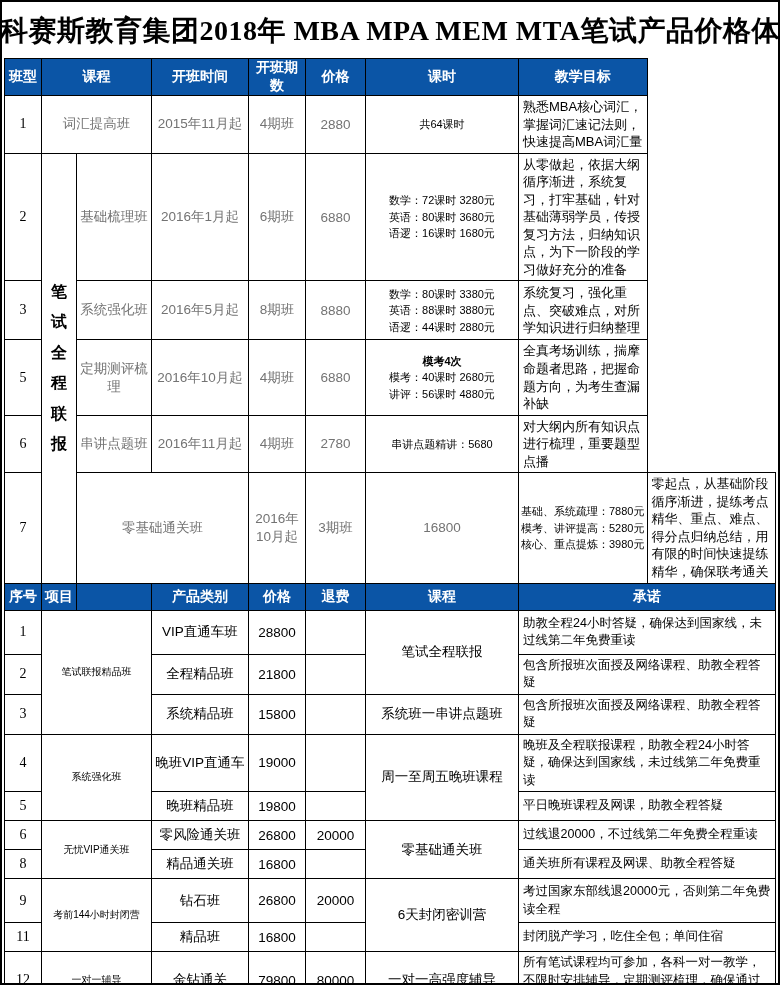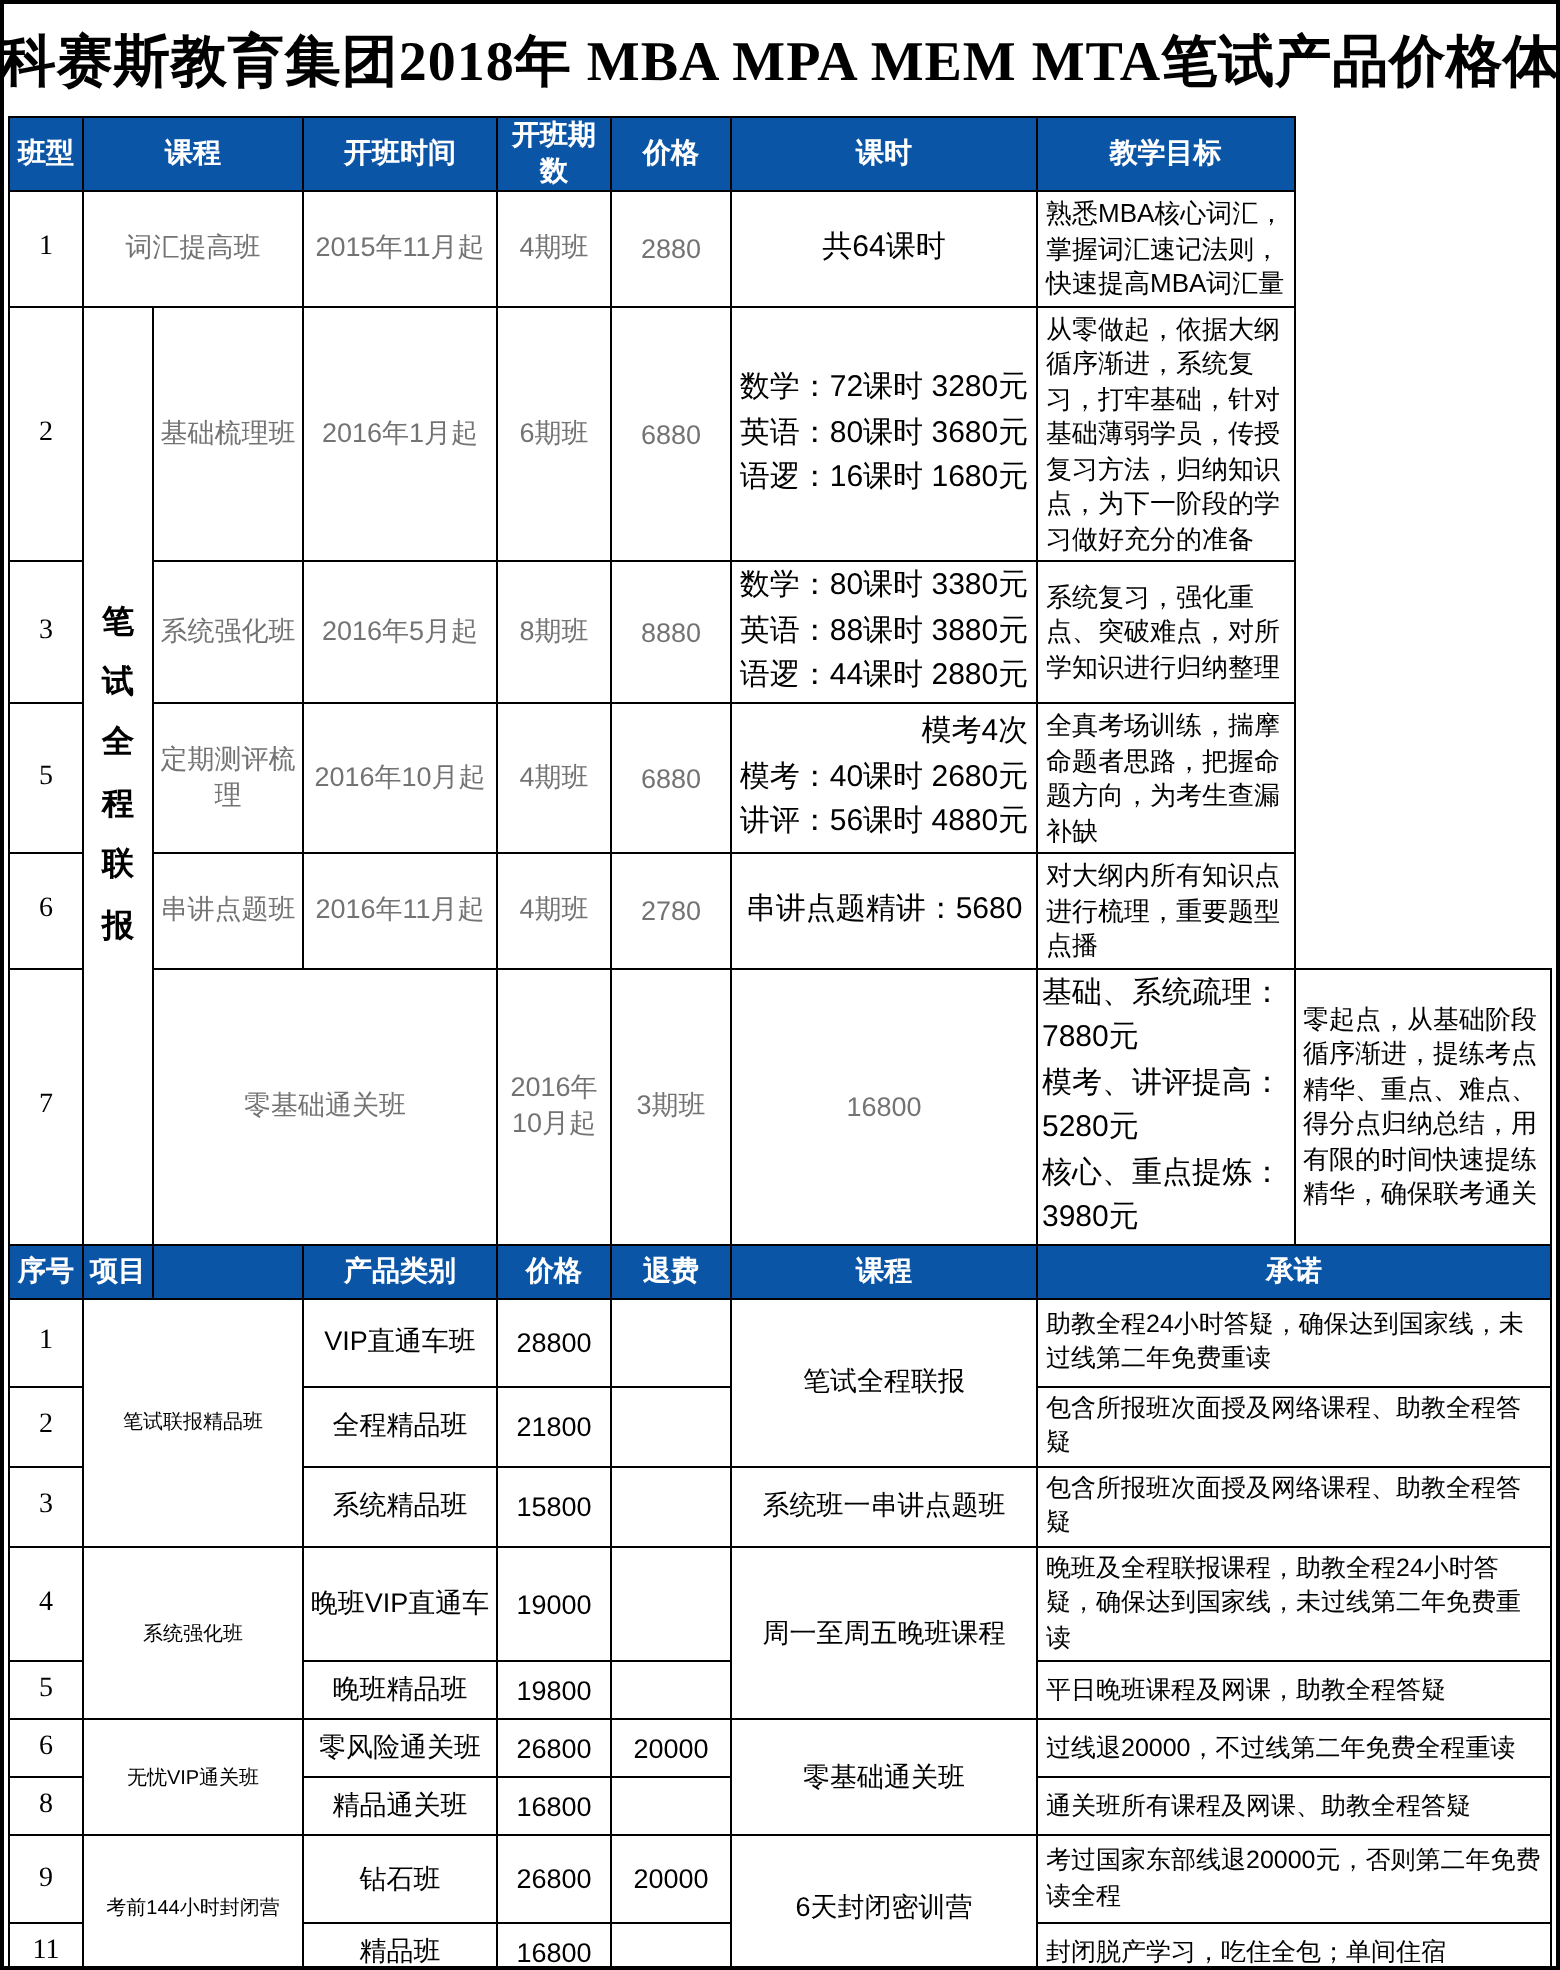--- a/index.html
+++ b/index.html
@@ -12,23 +12,23 @@
   table {border-collapse:collapse; table-layout:fixed; width:772px; margin:0 auto;}
   td,th {border:1px solid #000; overflow:hidden; padding:1px 2px; vertical-align:middle;}
   thead th {background:#0b55a6; color:#fff; font-size:14px; font-weight:bold;
             height:26px; padding:0 1px; text-align:center;}
   td {text-align:center; font-size:13.5px;}
   .red {color:#737373;}
   .sno {font-family:"Liberation Serif","DejaVu Serif",serif; font-size:14px;}
   .goal,.promise {text-align:left; padding:2px 4px;margin-left:44px;}
   .goal div {font-size:13px; line-height:1.35;}
   .promise div {font-size:12.5px; line-height:1.4;}
-  .hours {font-size:15px;}
+  .hours {font-size:11px;}
   .hblock {display:inline-block; text-align:left; line-height:1.5;}
-  .hc {text-align:right;}
+  .hc {text-align:center;font-weight:bold;}
   .vcell {padding:0;}
   .vert {width:17px; margin:0 auto; font-weight:bold; font-size:16px; line-height:1.9;
          word-break:break-all; text-align:center;}
   .proj {font-size:10px;}
   .t2 {margin-top:-1px;}
   .t1 tr.r1{height:40px}.t1 tr.r2{height:75px}.t1 tr.r3{height:59px}
   .t1 tr.r5{height:60px}.t1 tr.r6{height:36px}.t1 tr.r7{height:62px}
   .t2 tr.one{height:29px}.t2 tr.two{height:44px}
 </style>
 </head>

